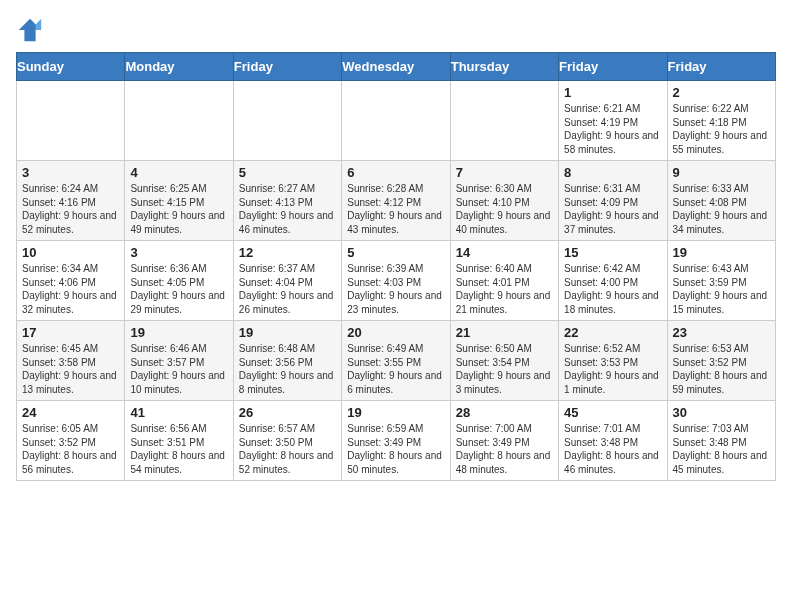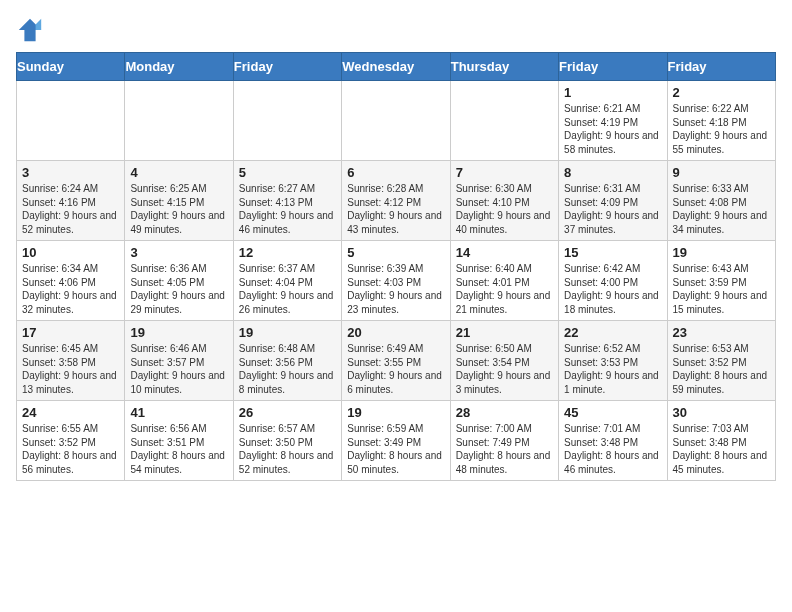--- a/index.html
+++ b/index.html
@@ -295,21 +295,21 @@
           <span class="day-num">23</span>
           <div class="day-info">Sunrise: 6:53 AM
 Sunset: 3:52 PM
 Daylight: 8 hours
 and 59 minutes.</div>
         </td>
       </tr>
       <tr>
         <td>
           <span class="day-num">24</span>
-          <div class="day-info">Sunrise: 6:55 AM
+          <div class="day-info">Sunrise: 6:05 AM
 Sunset: 3:52 PM
 Daylight: 8 hours
 and 56 minutes.</div>
         </td>
         <td>
           <span class="day-num">41</span>
           <div class="day-info">Sunrise: 6:56 AM
 Sunset: 3:51 PM
 Daylight: 8 hours
 and 54 minutes.</div>
@@ -324,21 +324,21 @@
         <td>
           <span class="day-num">19</span>
           <div class="day-info">Sunrise: 6:59 AM
 Sunset: 3:49 PM
 Daylight: 8 hours
 and 50 minutes.</div>
         </td>
         <td>
           <span class="day-num">28</span>
           <div class="day-info">Sunrise: 7:00 AM
-Sunset: 7:49 PM
+Sunset: 3:49 PM
 Daylight: 8 hours
 and 48 minutes.</div>
         </td>
         <td>
           <span class="day-num">45</span>
           <div class="day-info">Sunrise: 7:01 AM
 Sunset: 3:48 PM
 Daylight: 8 hours
 and 46 minutes.</div>
         </td>

